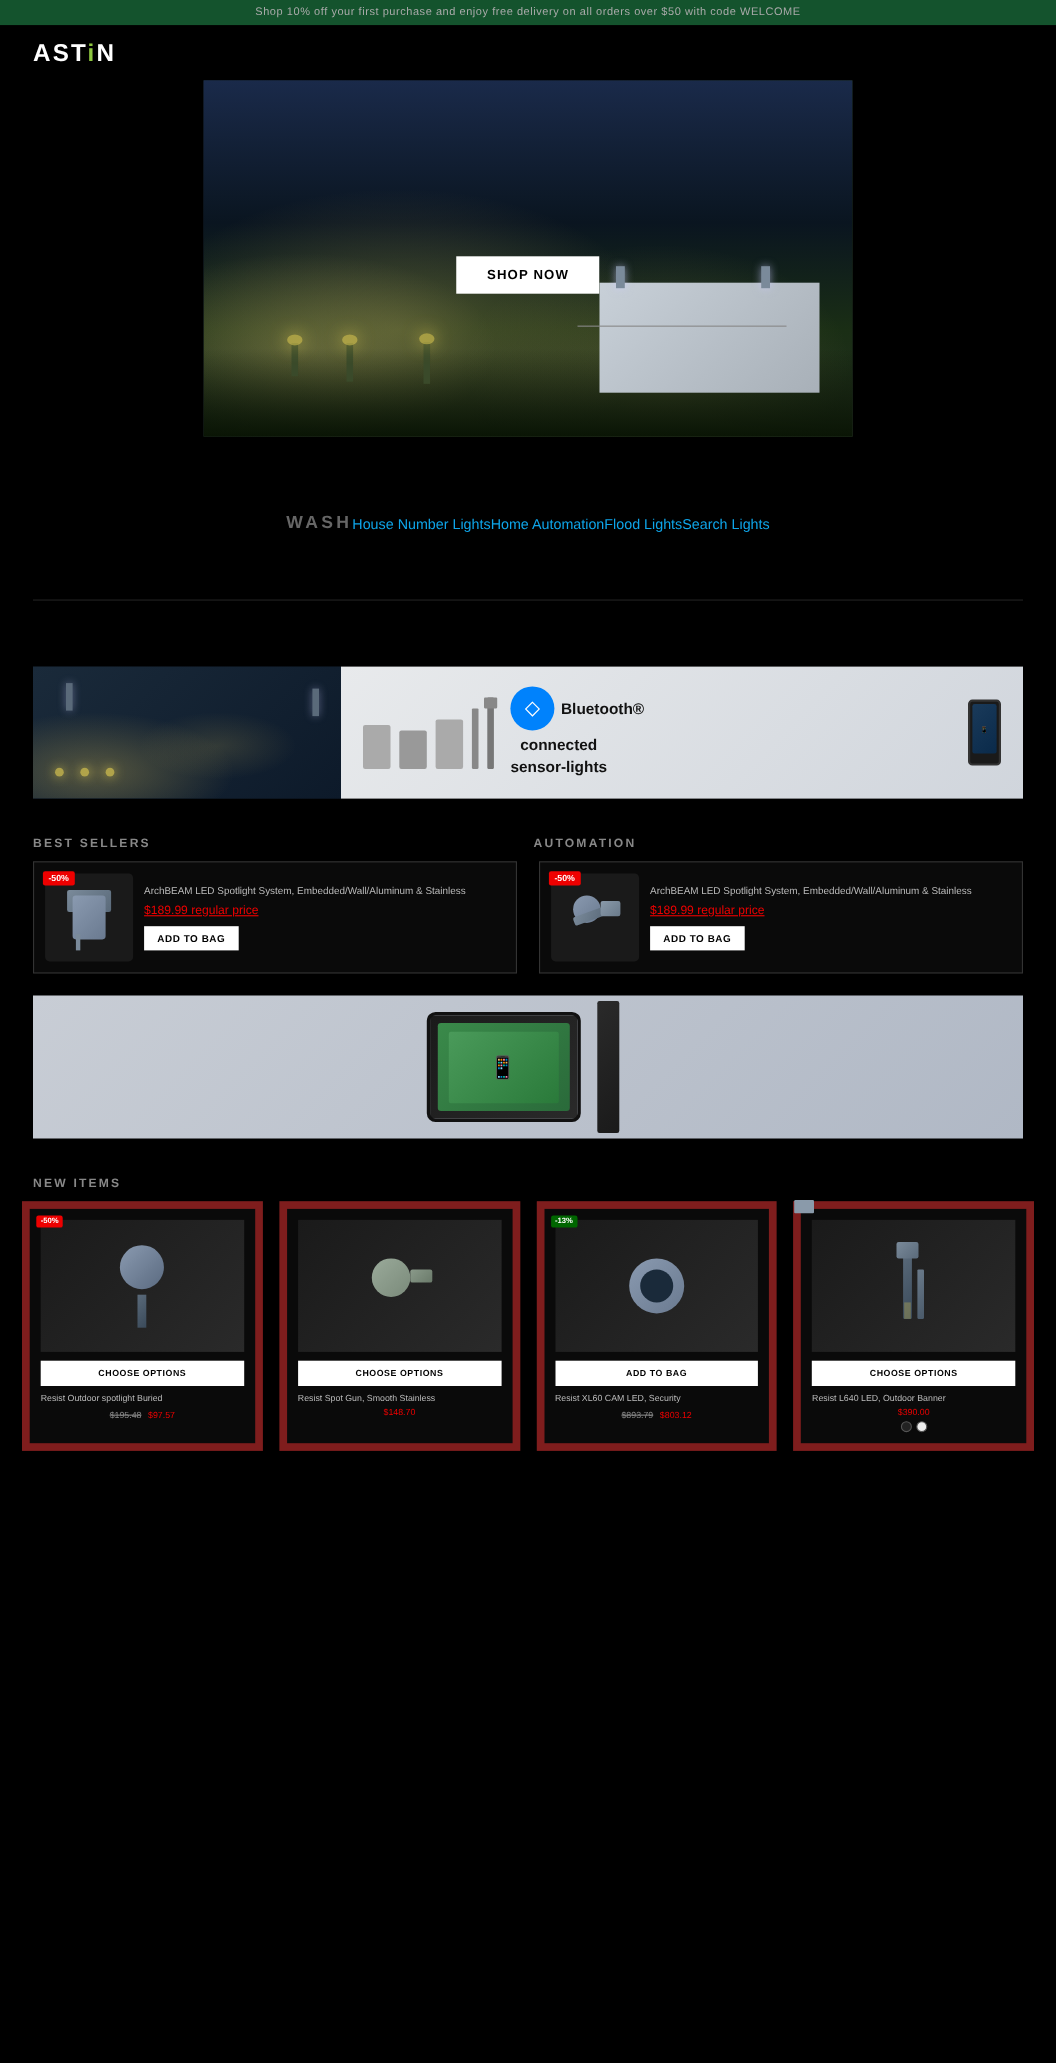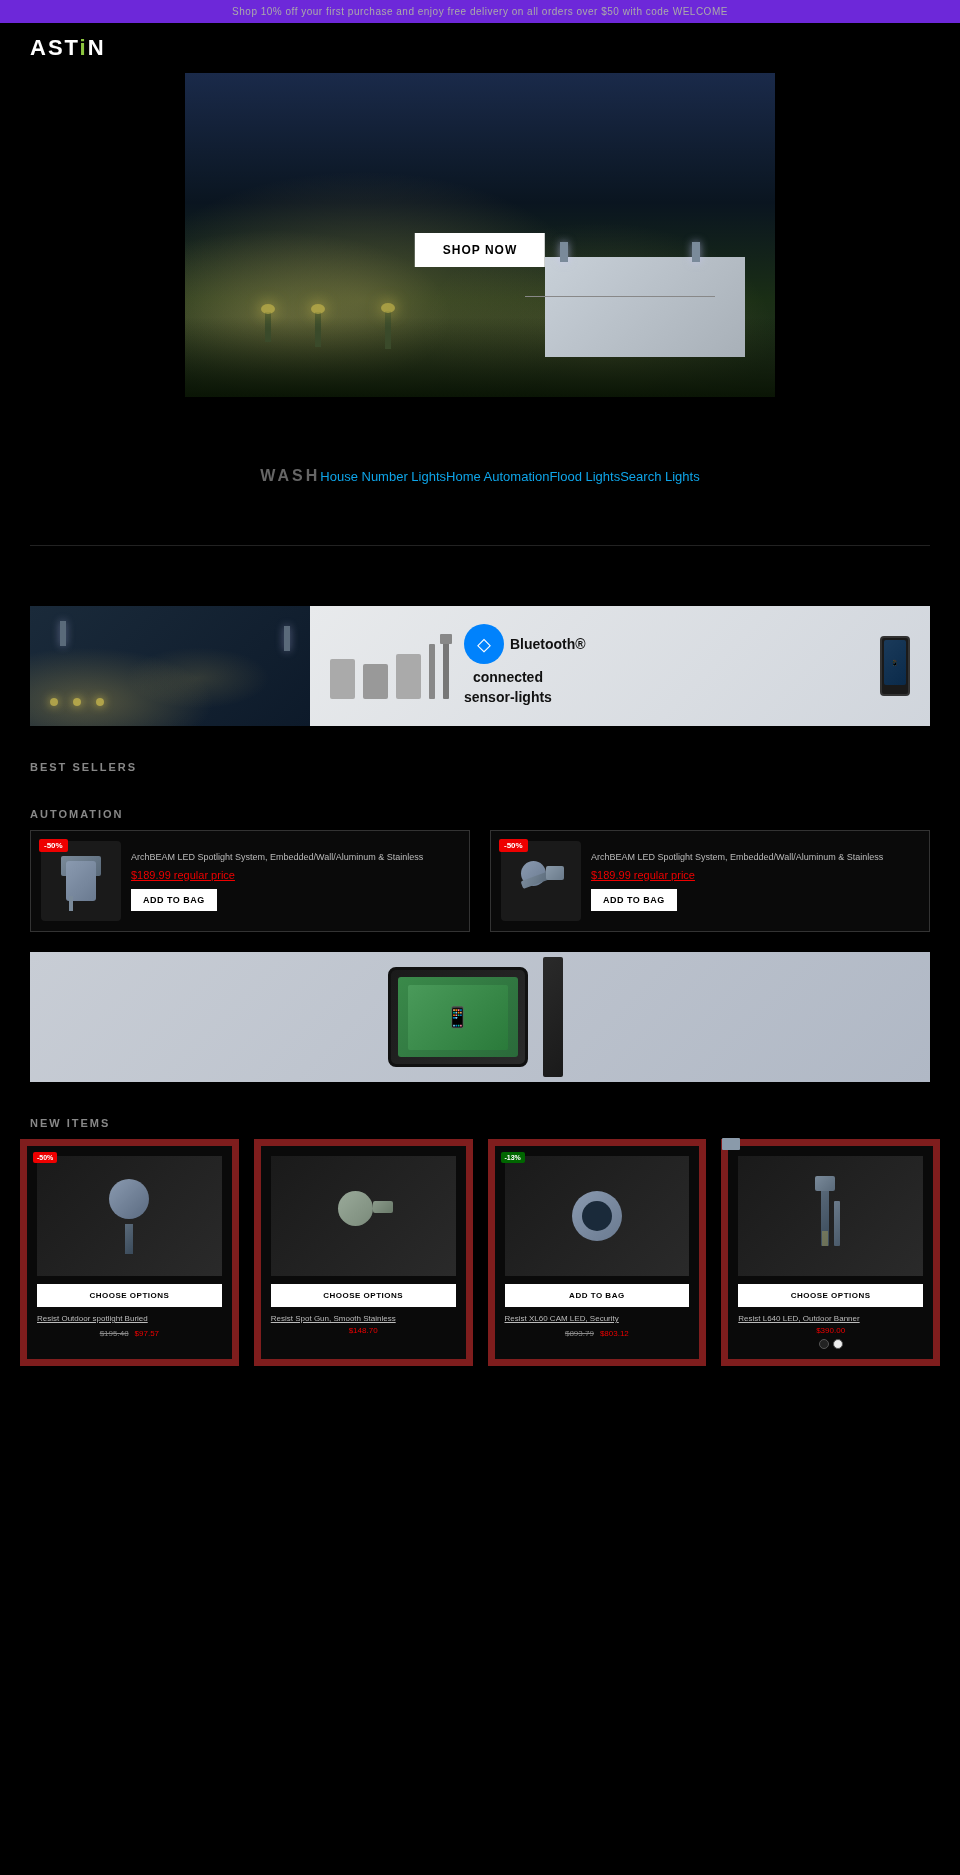--- a/index.html
+++ b/index.html
@@ -6,21 +6,21 @@
     body {
       background: #000;
       color: #fff;
       font-family: Arial, sans-serif;
       width: 960px;
       overflow-x: hidden;
     }
 
     
     .announcement-bar {
-      background: #6d28d9;
+      background: #14532d;
       text-align: center;
       padding: 6px 10px;
       font-size: 10px;
       color: #aaa;
       letter-spacing: 0.5px;
     }
 
     
     .header {
       display: flex;
@@ -174,21 +174,20 @@
       font-size: 14px;
       font-weight: bold;
       line-height: 1.4;
     }
 
     
     .section-row {
       display: flex;
       margin: 0 30px;
       gap: 10px;
-      flex-direction: column;
     }
     .section-heading {
       font-size: 11px;
       font-weight: bold;
       color: #888;
       letter-spacing: 2px;
       padding: 15px 0 10px 0;
       flex: 1;
     }
 
@@ -371,21 +370,20 @@
       width: 100%;
       text-align: center;
       margin-bottom: 6px;
     }
     .new-product-title {
       font-size: 8px;
       color: #bbb;
       line-height: 1.4;
       text-align: left;
       width: 100%;
-      text-decoration: underline;
     }
     .new-product-price {
       font-size: 8px;
       color: #e00;
       margin-top: 2px;
     }
     .badge-sale-sm {
       position: absolute;
       top: 6px;
       left: 6px;

